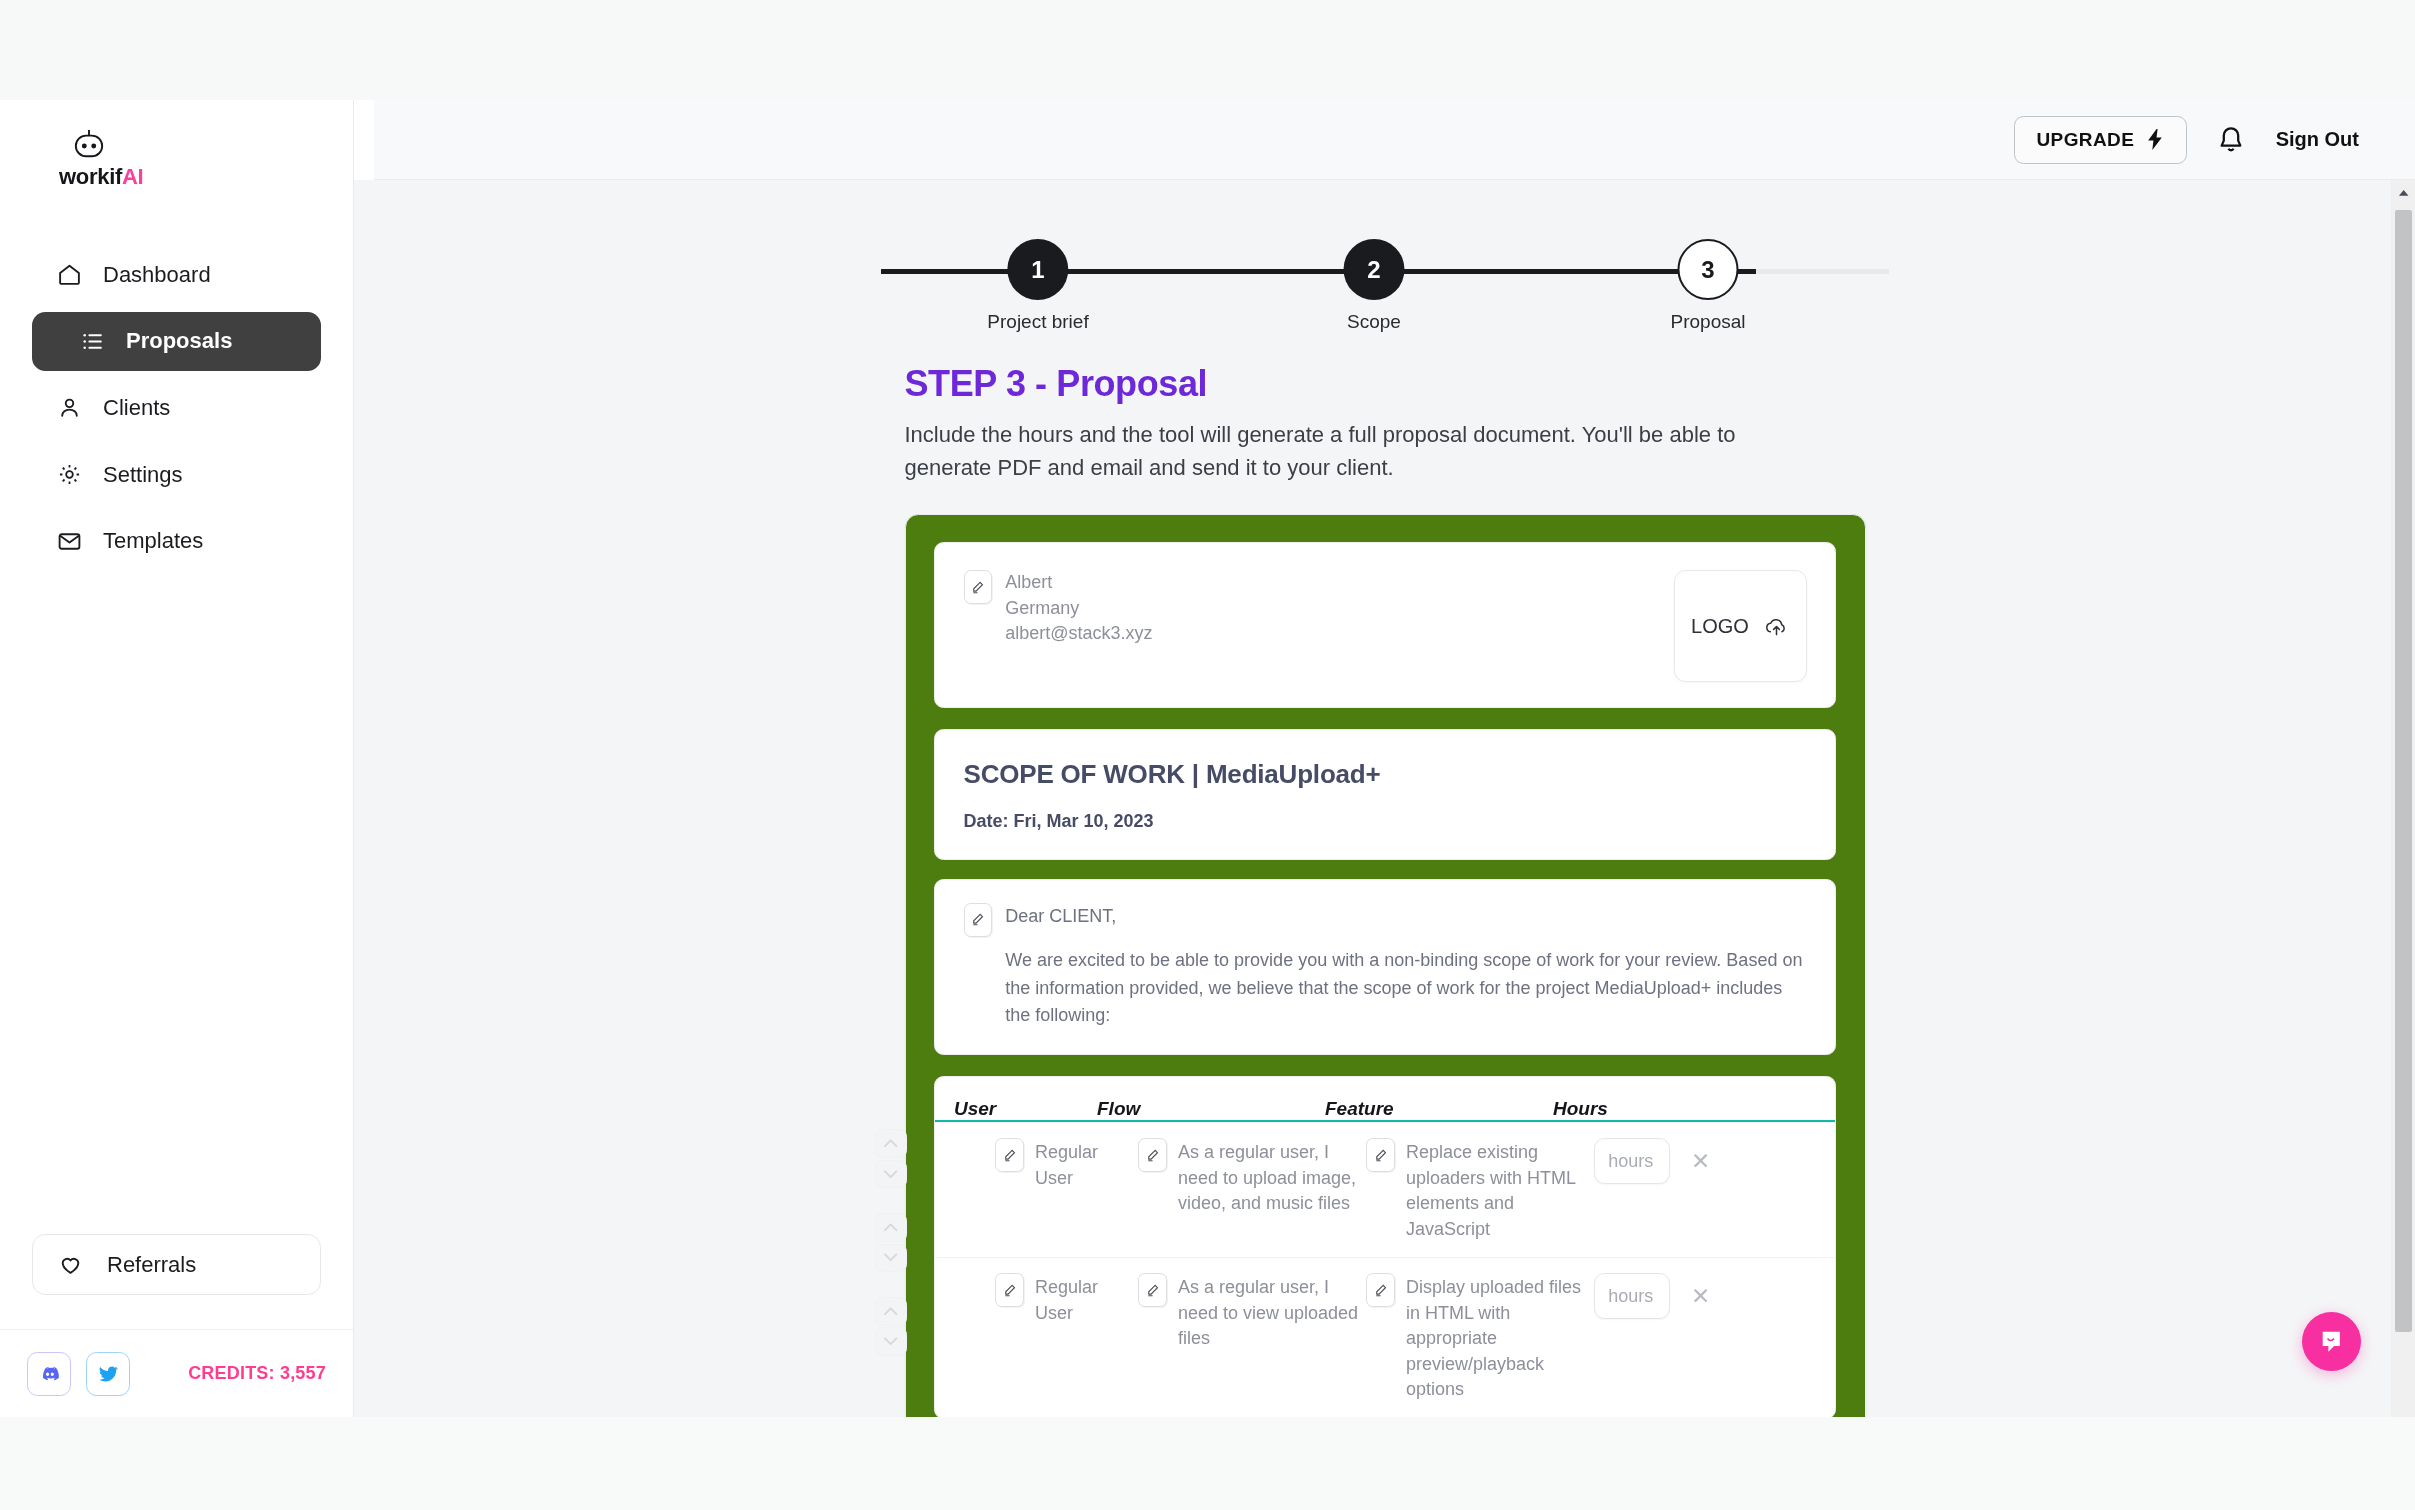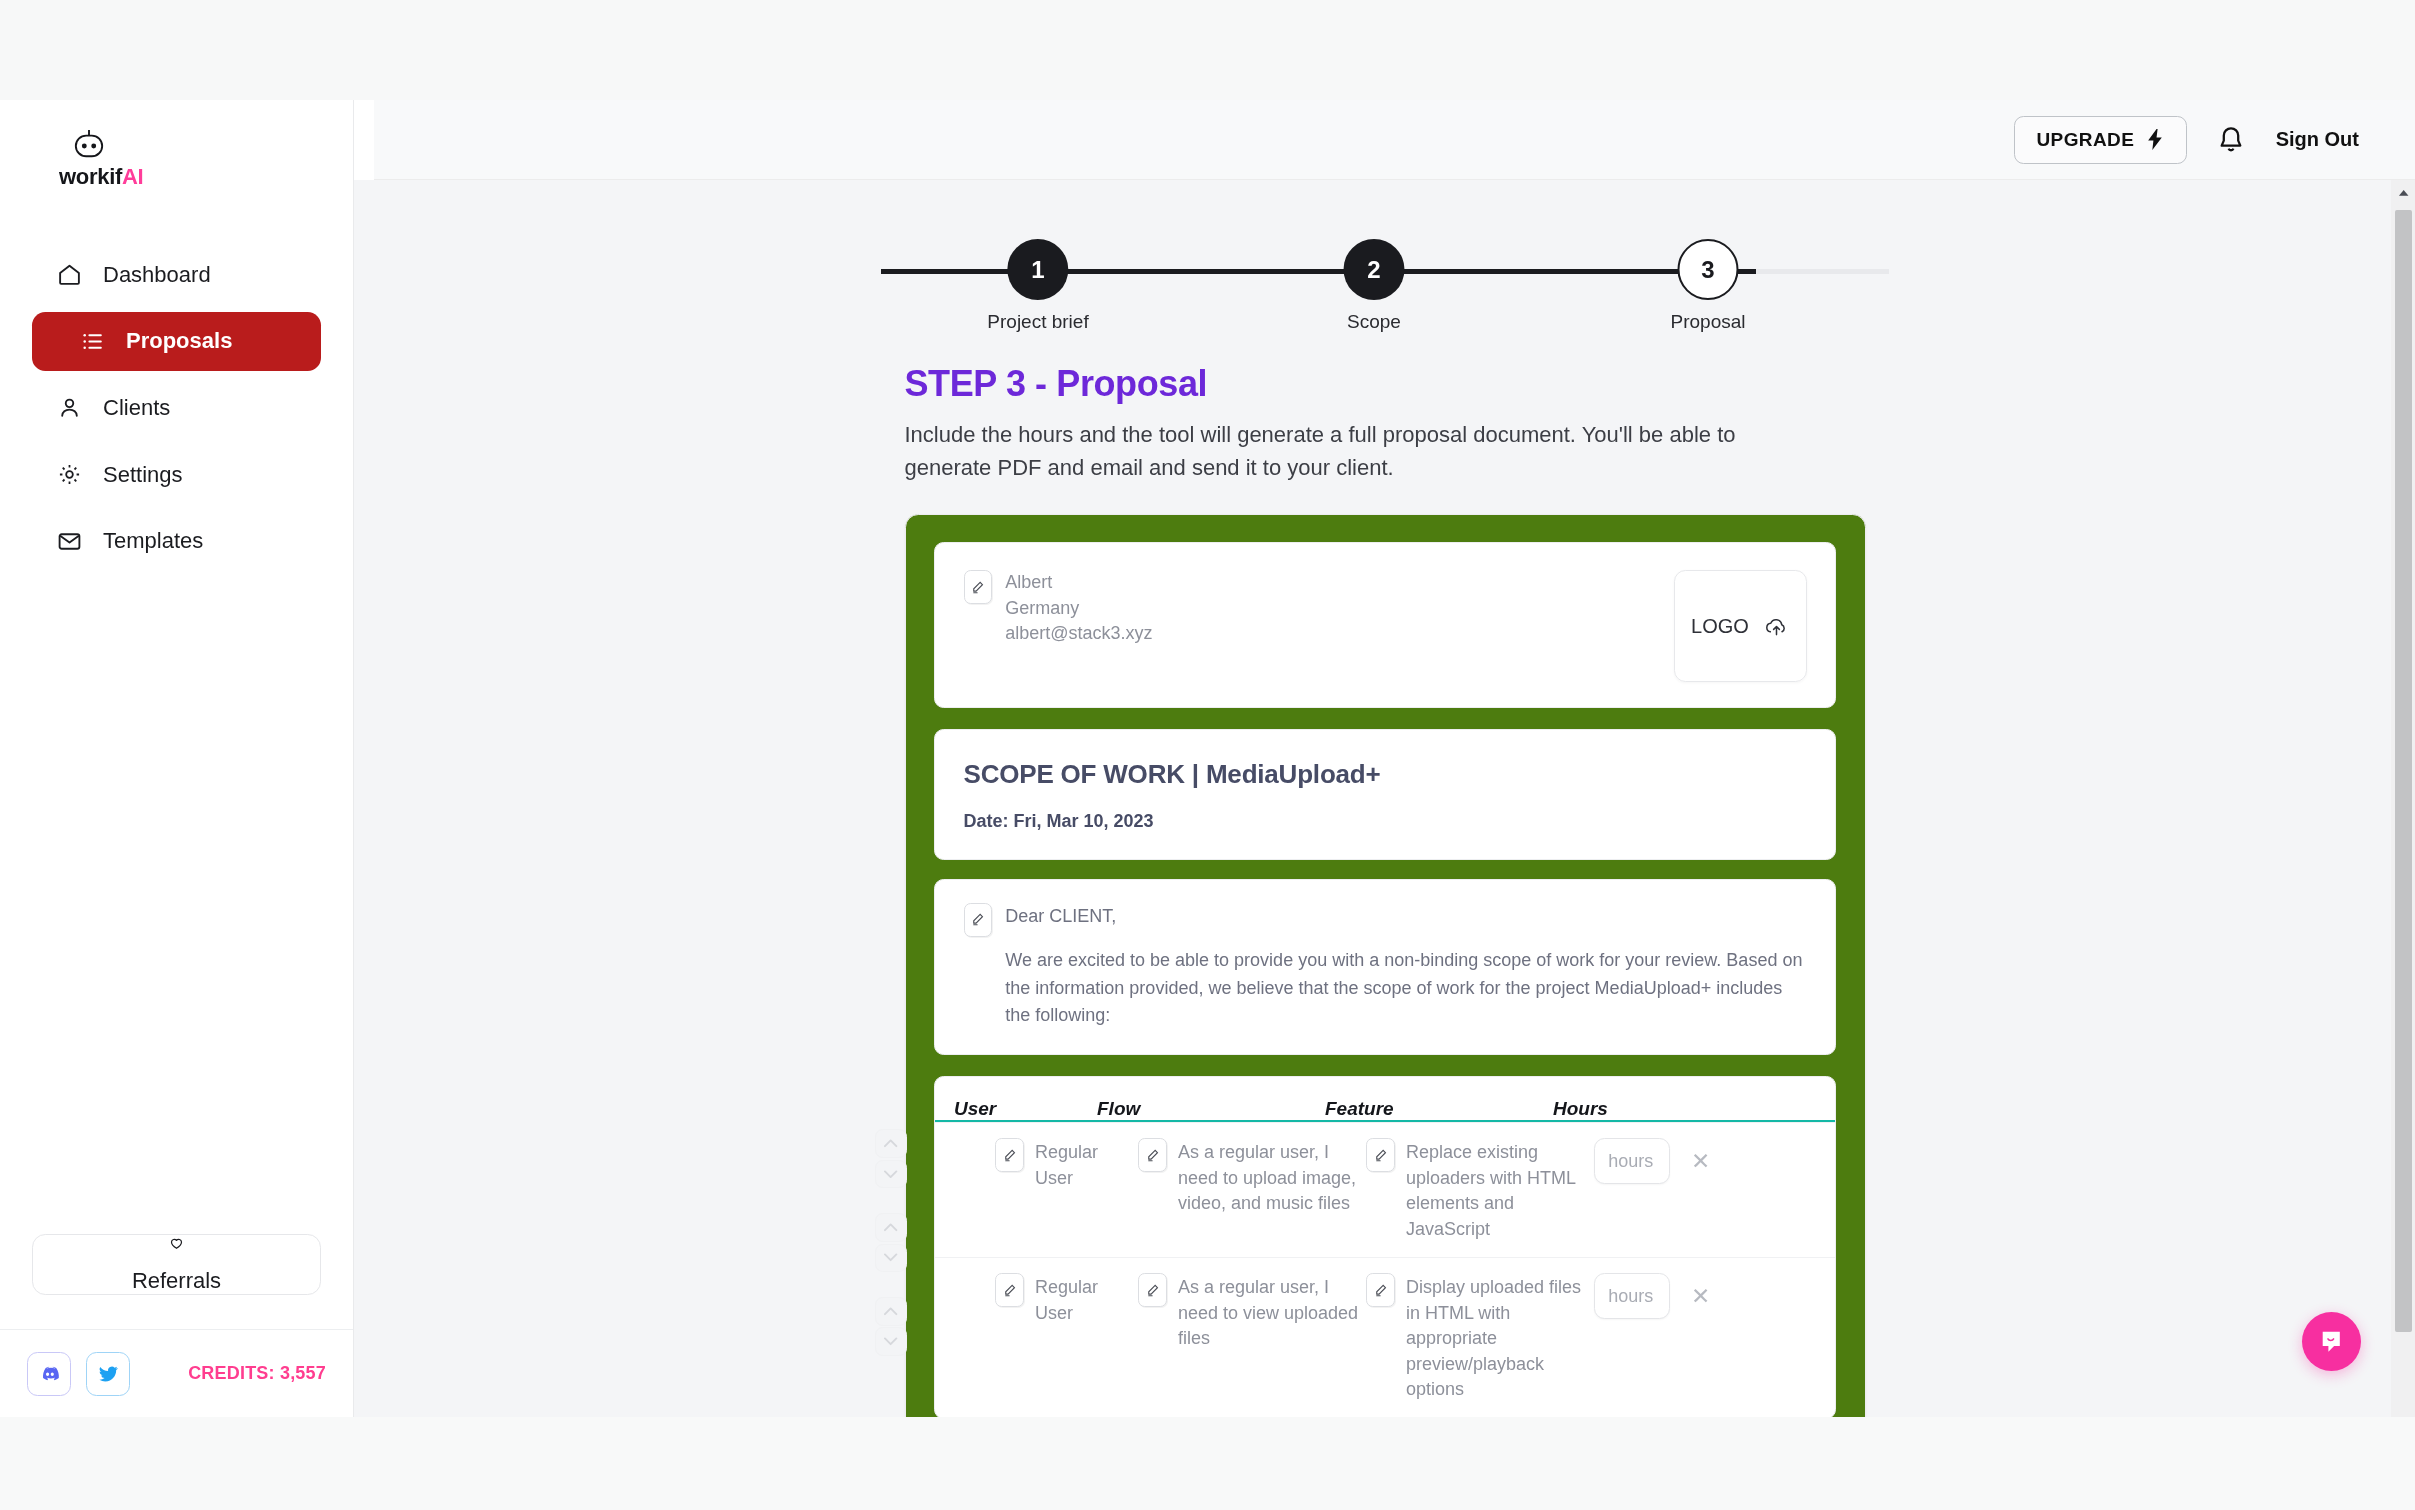--- a/index.html
+++ b/index.html
@@ -28,28 +28,28 @@
   .logo-robot { width:40px; height:32px; display:block; margin-left:9.5px; }
   .logo-text { font-size:22px; font-weight:700; letter-spacing:-0.3px; margin-top:3.8px; color:#15161a; }
   .logo-text .ai { color:#ff3d9a; }
 
   .nav { margin-top:55px; padding:0 32px; display:flex; flex-direction:column; gap:7.6px; }
   .nav-item {
     display:flex; align-items:center; gap:21px;
     height:59px; padding:0 25px; border-radius:13.3px;
     font-size:22px; color:#1b1c20; cursor:pointer;
   }
-  .nav-item.active { background:#b91c1c; color:#ffffff; font-weight:700;padding-left:48px; }
+  .nav-item.active { background:#404040; color:#ffffff; font-weight:700;padding-left:48px; }
   .nav-item svg { flex:none; }
 
   .side-spacer { flex:1; }
   .referrals {
     margin:0 32px 34px 32px; height:61px; border:1px solid #e6e7ea; border-radius:13.3px;
-    display:flex; align-items:center; gap:17px; padding:0 25px;
-    font-size:22px; color:#1b1c20; cursor:pointer; background:#fff;flex-direction:column;
+    display:flex; align-items:center; gap:24px; padding:0 25px;
+    font-size:22px; color:#1b1c20; cursor:pointer; background:#fff;
   }
   .side-foot {
     border-top:1px solid #eceef0; height:88px;
     display:flex; align-items:center; padding:0 27px; gap:15px;
   }
   .social {
     width:44px; height:44px; border-radius:10.5px; border:1.4px solid #c9c8f7;
     display:flex; align-items:center; justify-content:center; cursor:pointer; background:#fff;
   }
   .social.tw { border-color:#9fd4f7; }

